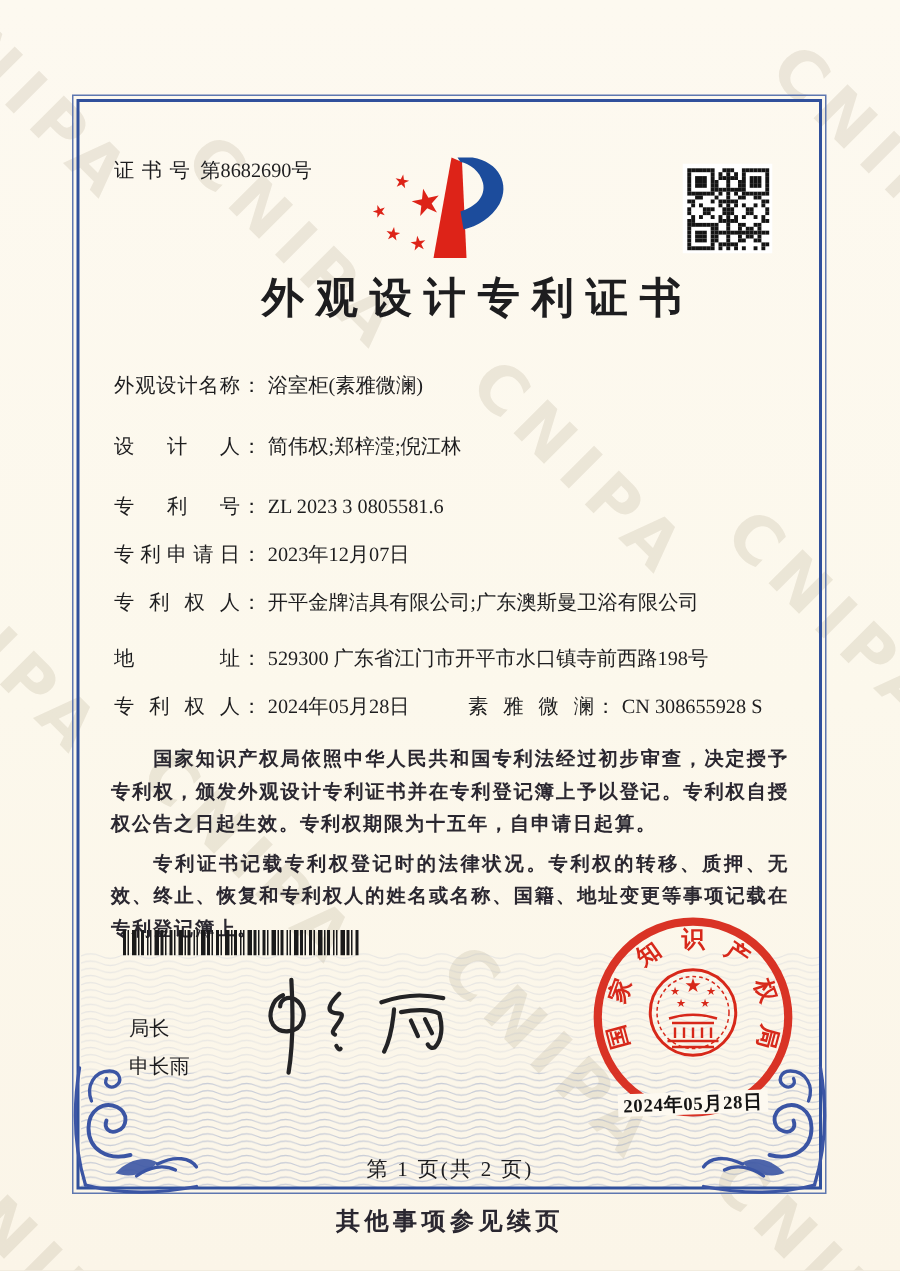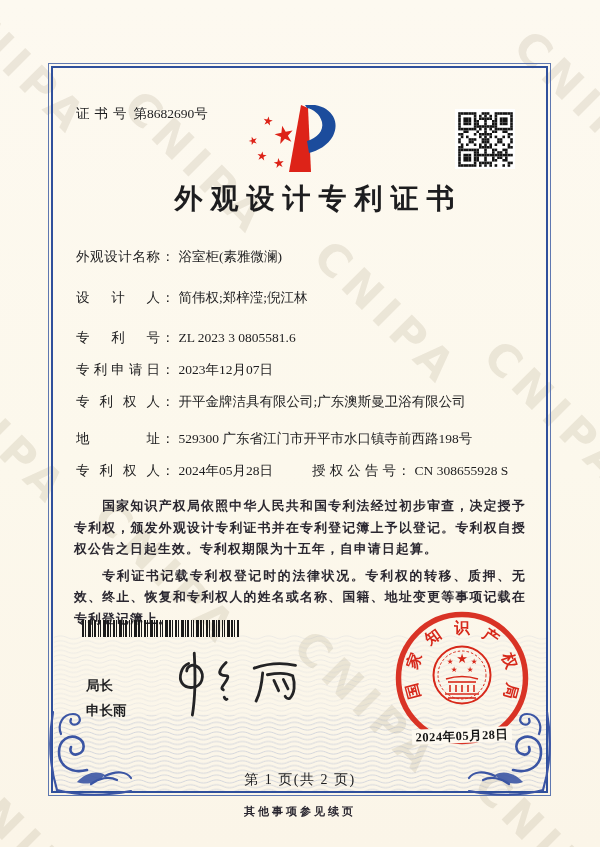--- a/index.html
+++ b/index.html
@@ -35,39 +35,39 @@
   .r7b{left:312px;top:462px}
   
   .legal{position:absolute;left:74px;width:452px;top:496px;z-index:5;
     font-size:12.8px;line-height:21.5px;letter-spacing:1.2px;text-align:justify;
     font-weight:600;color:#2a2730;}
   .legal p{margin:0 0 5px 0;text-indent:2.2em;font-family:Liberation Serif, serif;}
   
   .barcode{position:absolute;left:82px;top:620px;z-index:5;}
   
   .officer{position:absolute;left:86px;top:673px;z-index:5;
-    font-family:"Liberation Sans","DejaVu Sans",sans-serif;font-weight:bold;
+    font-family:"Liberation Sans","DejaVu Sans",sans-serif;font-weight:normal;
     font-size:13.5px;line-height:25px;}
   .signature{position:absolute;left:168px;top:642px;width:150px;height:88px;z-index:5;}
   
   .seal{position:absolute;left:392px;top:609px;width:142px;height:142px;z-index:6;}
   .seal-ch{font-size:15.5px;font-weight:bold;fill:#d7281a;text-anchor:middle;
     dominant-baseline:central;font-family:"Liberation Serif","DejaVu Serif",serif;}
   .seal-date{font-size:12.5px;font-weight:bold;fill:#141414;text-anchor:middle;
     dominant-baseline:central;letter-spacing:0.5px;
     font-family:"Liberation Serif","DejaVu Serif",serif;}
   .emb-star{fill:#d7281a;text-anchor:middle;dominant-baseline:central;
     font-family:"DejaVu Sans",sans-serif;}
   .logo-star{fill:#dd2318;text-anchor:middle;dominant-baseline:central;
     font-family:"DejaVu Sans",sans-serif;}
   
   .pageinfo{position:absolute;left:0;right:0;top:771px;text-align:center;
     font-size:14px;letter-spacing:1.5px;z-index:5;}
   .note{position:absolute;left:0;right:0;top:804px;text-align:center;
-    font-size:11px;letter-spacing:3px;font-weight:600;z-index:5;color:#2a2730;}
+    font-size:16px;letter-spacing:3px;font-weight:600;z-index:5;color:#2a2730;}
 </style>
 </head>
 <body>
 
 <div class="page">
 
   <div class="wm" style="left:-30px;top:-20px">CNIPA</div>
   <div class="wm" style="left:150px;top:80px">CNIPA</div>
   <div class="wm" style="left:540px;top:20px">CNIPA</div>
   <div class="wm" style="left:340px;top:230px">CNIPA</div>
@@ -394,21 +394,21 @@
   <div class="row r5">
     <span class="lab">专利权人</span><span class="col">：</span><span>开平金牌洁具有限公司;广东澳斯曼卫浴有限公司</span>
   </div>
   <div class="row r6">
     <span class="lab">地址</span><span class="col">：</span><span>529300 广东省江门市开平市水口镇寺前西路198号</span>
   </div>
   <div class="row r7">
     <span class="lab">专利权人</span><span class="col">：</span><span>2024年05月28日</span>
   </div>
   <div class="row r7b">
-    <span class="lab">授权公告号</span><span class="col">：</span><span>CN 308655928 S</span>
+    <span class="lab">素雅微澜</span><span class="col">：</span><span>CN 308655928 S</span>
   </div>
 
   <div class="legal">
     <p>国家知识产权局依照中华人民共和国专利法经过初步审查，决定授予专利权，颁发外观设计专利证书并在专利登记簿上予以登记。专利权自授权公告之日起生效。专利权期限为十五年，自申请日起算。</p>
     <p>专利证书记载专利权登记时的法律状况。专利权的转移、质押、无效、终止、恢复和专利权人的姓名或名称、国籍、地址变更等事项记载在专利登记簿上。</p>
   </div>
 
   <svg class="barcode" width="162" height="17" viewBox="0 0 162 17">
     <g id="barcode-bars" fill="#1a1a1a">
         <rect x="0" y="0" width="2" height="17"></rect>

